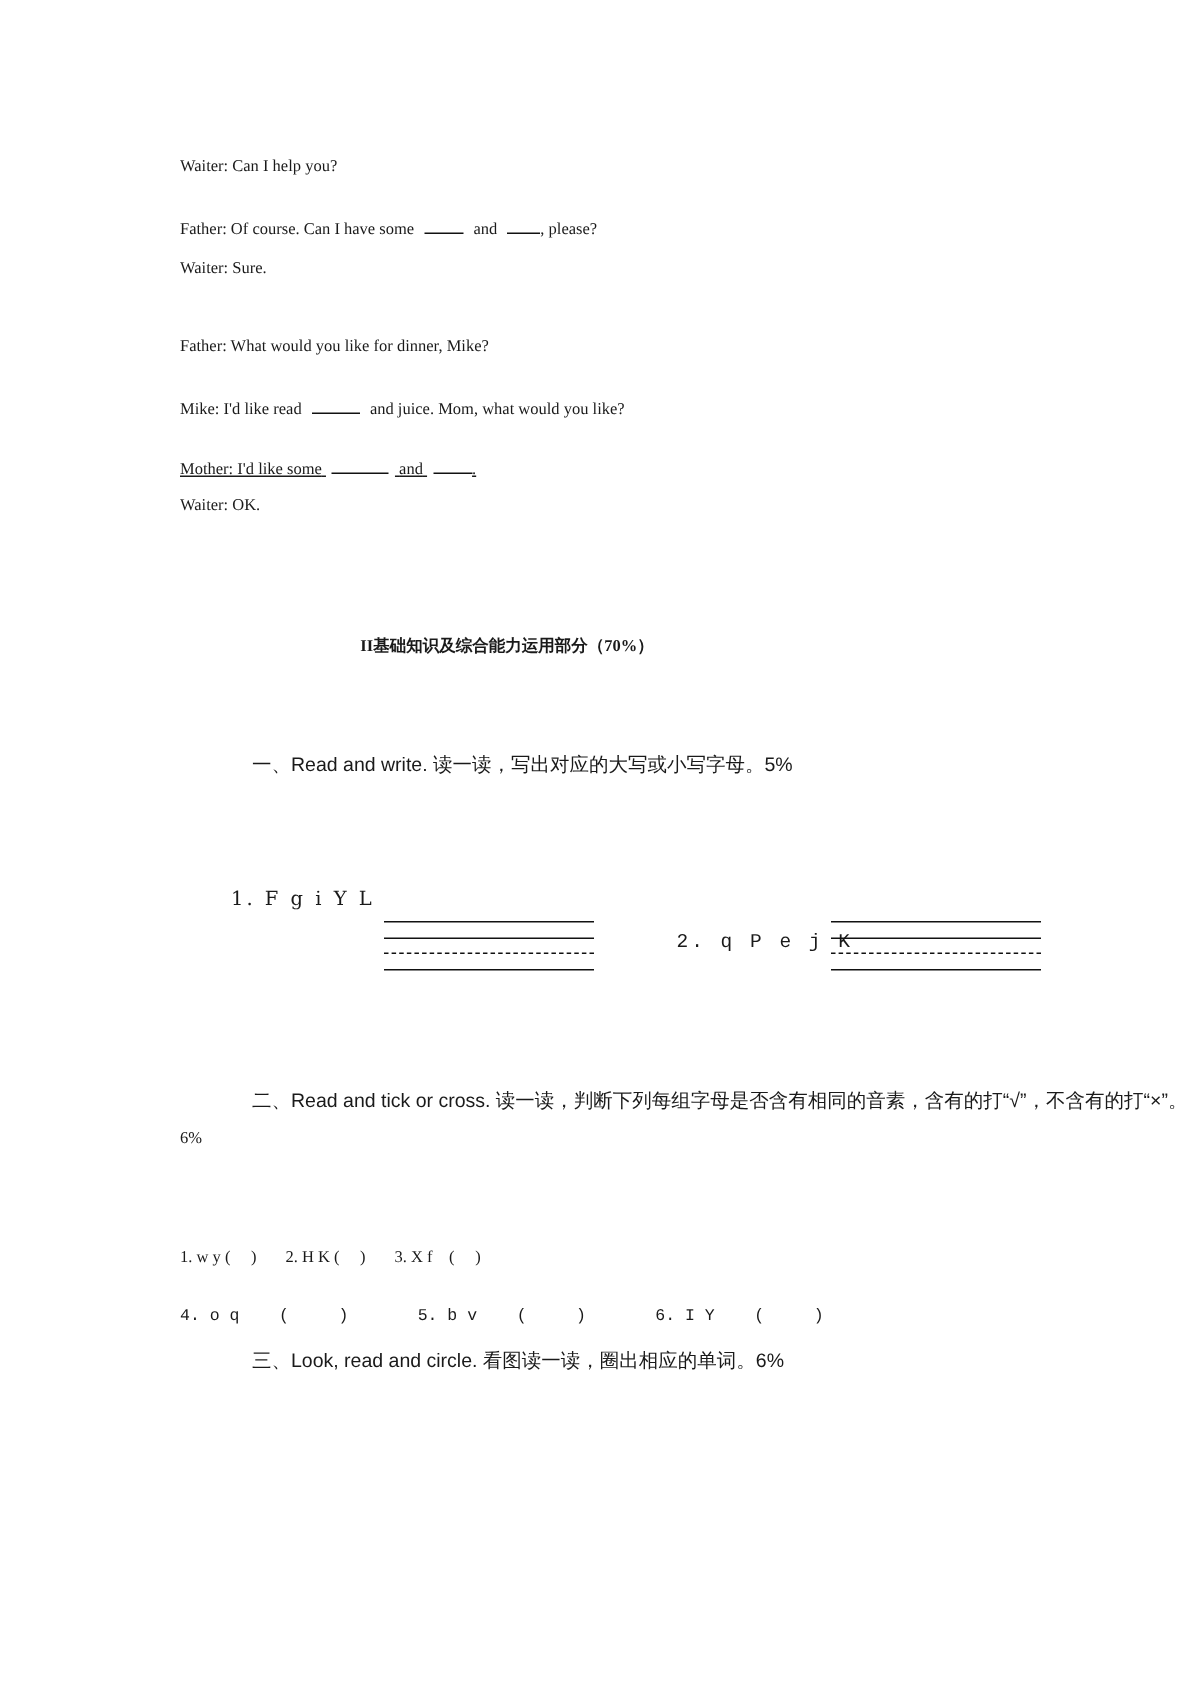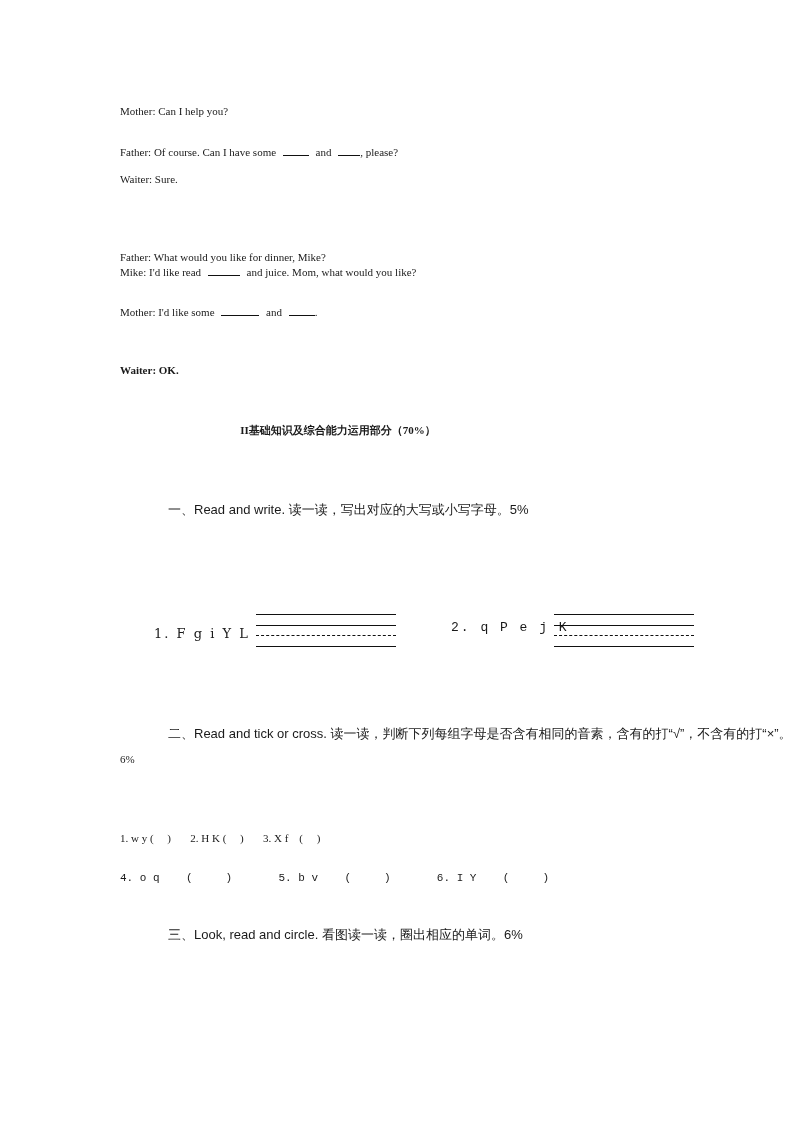--- a/index.html
+++ b/index.html
@@ -29,60 +29,60 @@
     .lines4 { position: absolute; width: 140px; height: 34px; }
     .lines4 .rl { position: absolute; left: 0; width: 140px; height: 0; }
     .solid { border-top: 1px solid #111; }
     .dashed { border-top: 1px dashed #111; }
     .tick-row { position: absolute; left: 120px; font-size: 11px; white-space: pre; }
   </style>
 </head>
 <body>
 
 <div class="line" style="top:104px;">
-  <span>Mother: Can I help you?</span>
+  <span>Waiter: Can I help you?</span>
 </div>
 
 <div class="line" style="top:144px;">
   <span>Father: Of course. Can I have some</span>
   <span class="blank" style="width:26px;"></span>
   <span>and</span>
   <span class="blank" style="width:22px;margin-right:0;"></span><span>, please?</span>
 </div>
 
 <div class="line" style="top:172px;">
   <span>Waiter: Sure.</span>
 </div>
 
-<div class="line" style="top:224px;margin-top:26px;">
+<div class="line" style="top:224px;">
   <span>Father: What would you like for dinner, Mike?</span>
 </div>
 
 <div class="line" style="top:264px;">
   <span>Mike: I'd like read</span>
   <span class="blank" style="width:32px;"></span>
   <span>and juice. Mom, what would you like?</span>
 </div>
 
-<div class="line" style="top:304px;">
+<div class="line" style="top:304px;text-decoration:underline;">
   <span>Mother: I'd like some</span>
   <span class="blank" style="width:38px;"></span>
   <span>and</span>
   <span class="blank" style="width:26px;margin-right:0;"></span><span>.</span>
 </div>
 
-<div class="line" style="top:363px;font-weight:bold;">
+<div class="line" style="top:330px;">
   <span>Waiter: OK.</span>
 </div>
 
 <div class="section-title">II基础知识及综合能力运用部分（70%）</div>
 
 <div class="line cn" style="top:503px;">一、Read and write.  读一读，写出对应的大写或小写字母。5%</div>
 
-<div class="write-item" style="left:154px; top:626px;">1. F g i Y L</div>
+<div class="write-item" style="left:154px; top:592px;">1. F g i Y L</div>
 <div class="lines4" style="left:256px; top:614px;">
   <div class="rl solid" style="top:0px;"></div>
   <div class="rl solid" style="top:11px;"></div>
   <div class="rl dashed" style="top:21px;"></div>
   <div class="rl solid" style="top:32px;"></div>
 </div>
 
 <div class="write-item" style="left:451px; top:620px;font-family:Liberation Mono, monospace;">2. q P e j K</div>
 <div class="lines4" style="left:554px; top:614px;">
   <div class="rl solid" style="top:0px;"></div>
@@ -90,13 +90,13 @@
   <div class="rl dashed" style="top:21px;"></div>
   <div class="rl solid" style="top:32px;"></div>
 </div>
 
 <div class="line cn" style="top:727px;text-align:right;">二、Read and tick or cross.  读一读，判断下列每组字母是否含有相同的音素，含有的打“√”，不含有的打“×”。</div>
 <div class="line" style="top:752px;">6%</div>
 
 <div class="tick-row" style="top:832px;text-align:center;">1. w y (     )       2. H K (     )       3. X f    (     )</div>
 <div class="tick-row" style="top:872px;font-family:Liberation Mono, monospace;">4. o q    (     )       5. b v    (     )       6. I Y    (     )</div>
 
-<div class="line cn" style="top:928px;">三、Look, read and circle.  看图读一读，圈出相应的单词。6%</div>
+<div class="line cn" style="top:900px;">三、Look, read and circle.  看图读一读，圈出相应的单词。6%</div>
 
 </body></html>

